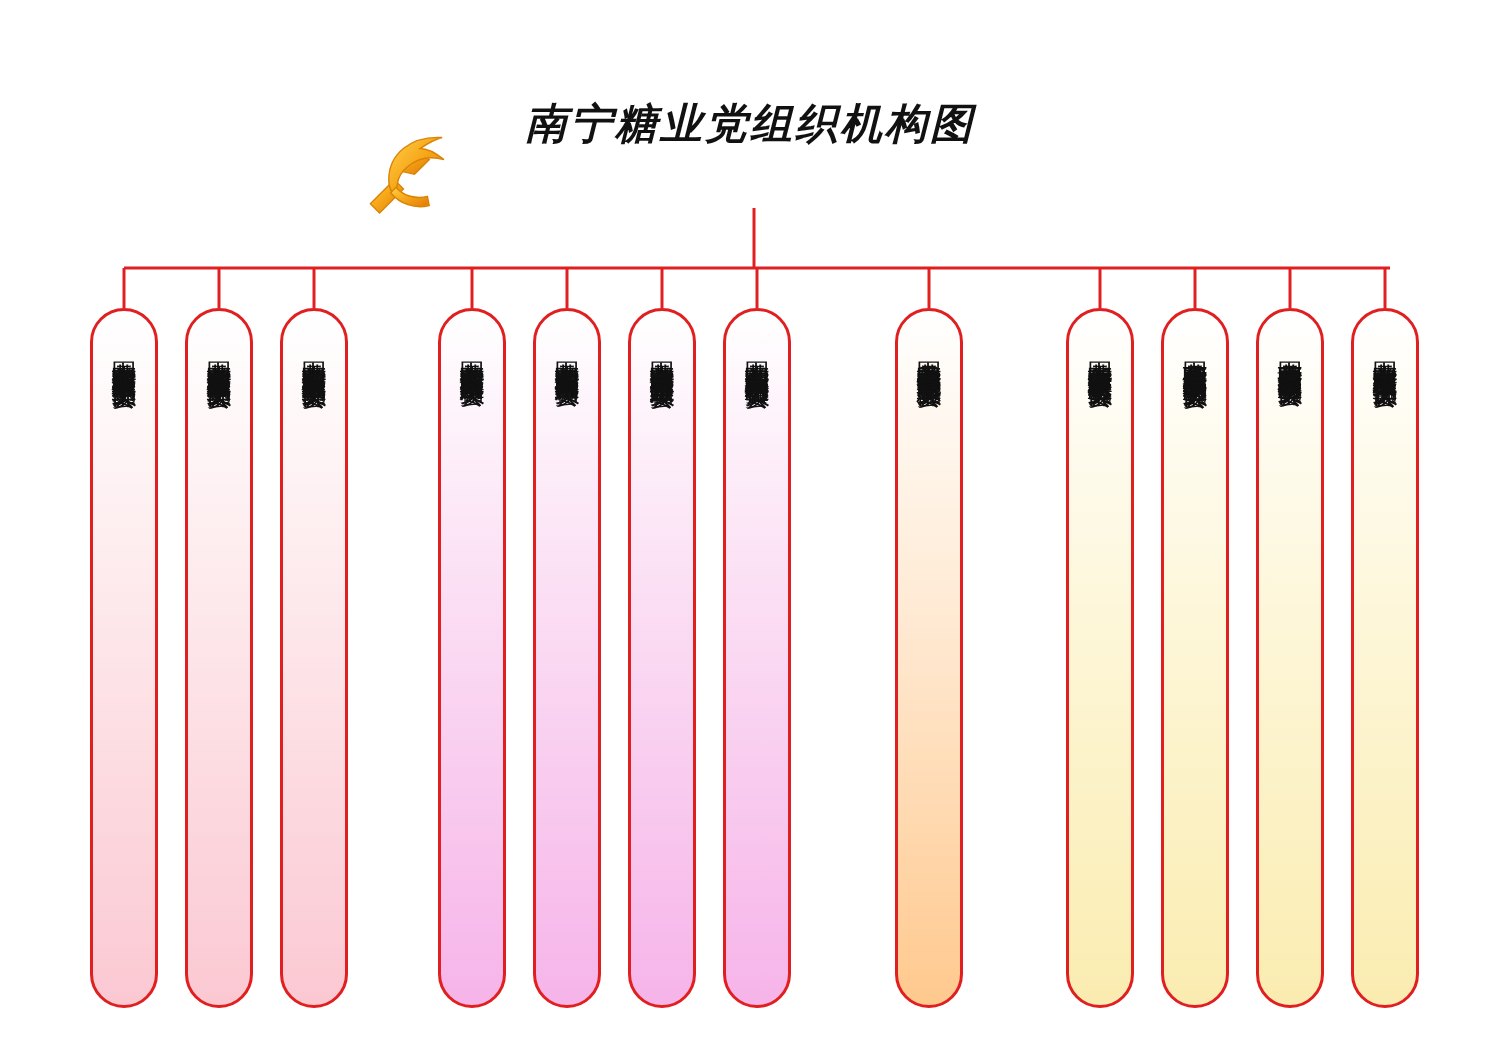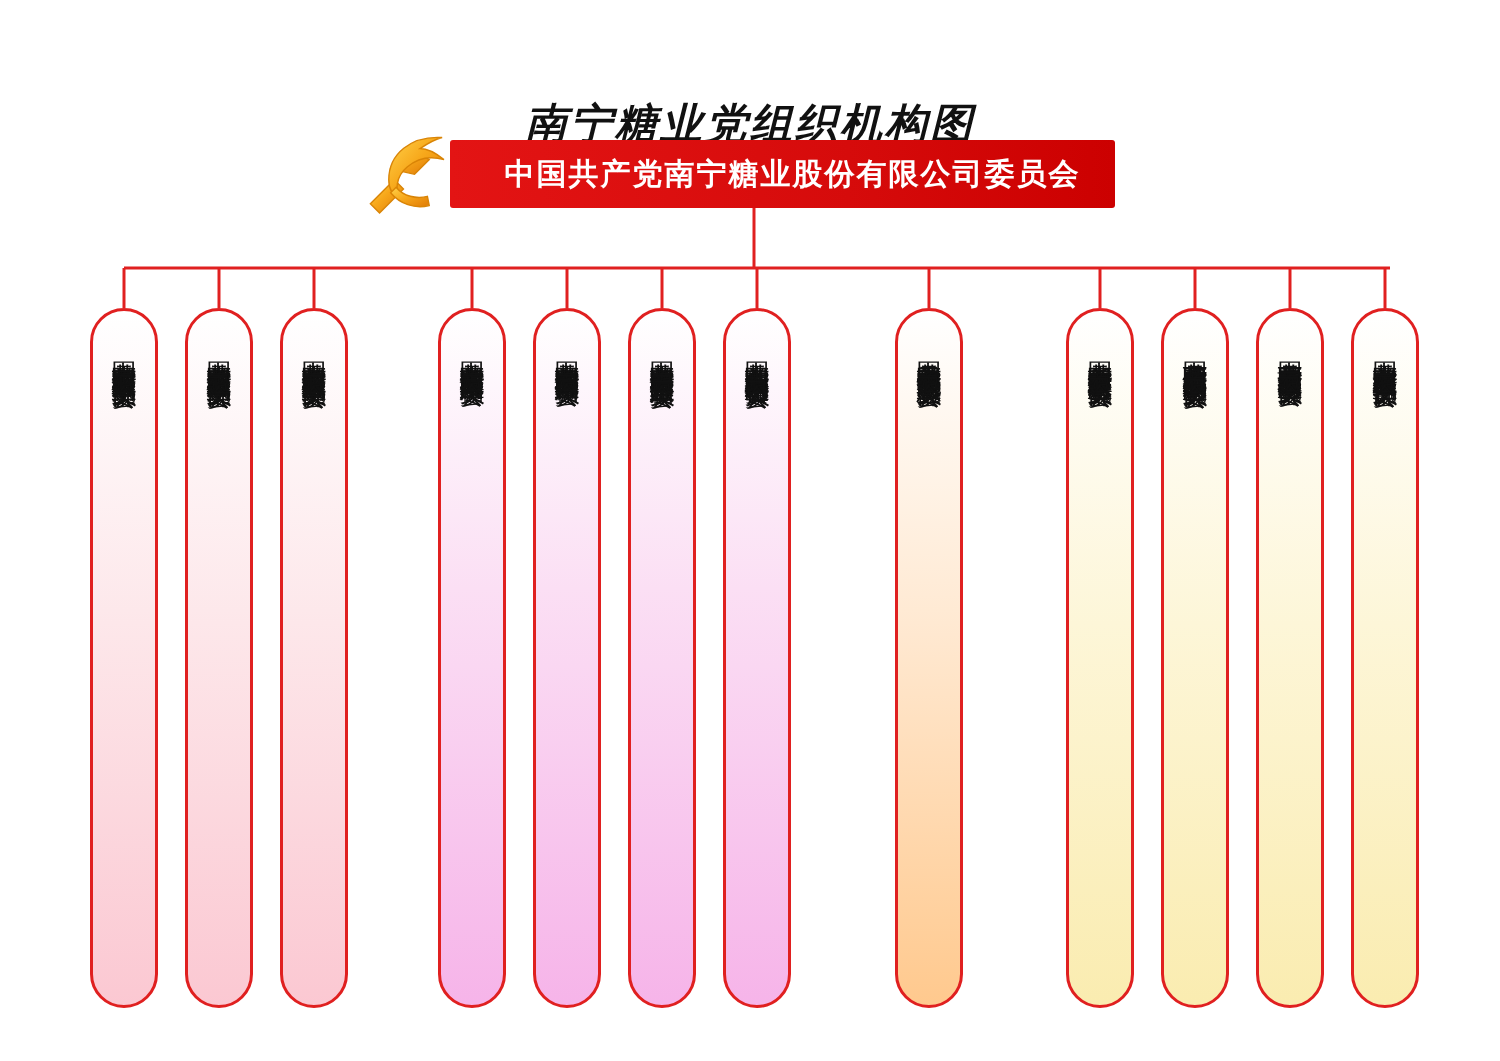--- a/index.html
+++ b/index.html
@@ -129,23 +129,20 @@
 
       <path d="M8 78 L34 52 L44 62 L18 88 Z" fill="url(#goldgrad)" stroke="#d98406" stroke-width="1.5"></path>
 
       <path d="M30 40 L52 18 L72 30 L56 46 Z" fill="url(#goldgrad)" stroke="#d98406" stroke-width="1.5"></path>
 
       <path d="M86 6 C52 4 28 24 28 52 C28 62 33 70 41 74 C34 64 36 48 48 38 C60 28 74 26 88 30 C78 22 70 18 62 18 C74 10 82 7 86 6 Z" fill="url(#goldgrad)" stroke="#d98406" stroke-width="1.5"></path>
 
       <path d="M30 66 C40 78 56 84 72 80 L70 70 C58 73 44 70 36 60 Z" fill="url(#goldgrad)" stroke="#d98406" stroke-width="1.5"></path>
     </g>
   </svg>
-  <div id="root-banner">
-    <span id="root-label">中国共产党南宁糖业股份有限公司委员会</span>
-  </div>
 </div>
 
 <svg id="connectors" viewBox="0 0 1500 1061" xmlns="http://www.w3.org/2000/svg">
   <g stroke="#e02020" stroke-width="3" fill="none">
 
     <line x1="754" y1="208" x2="754" y2="268"></line>
 
     <line x1="124" y1="268" x2="1390" y2="268"></line>
 
     <line x1="124" y1="268" x2="124" y2="308"></line>

